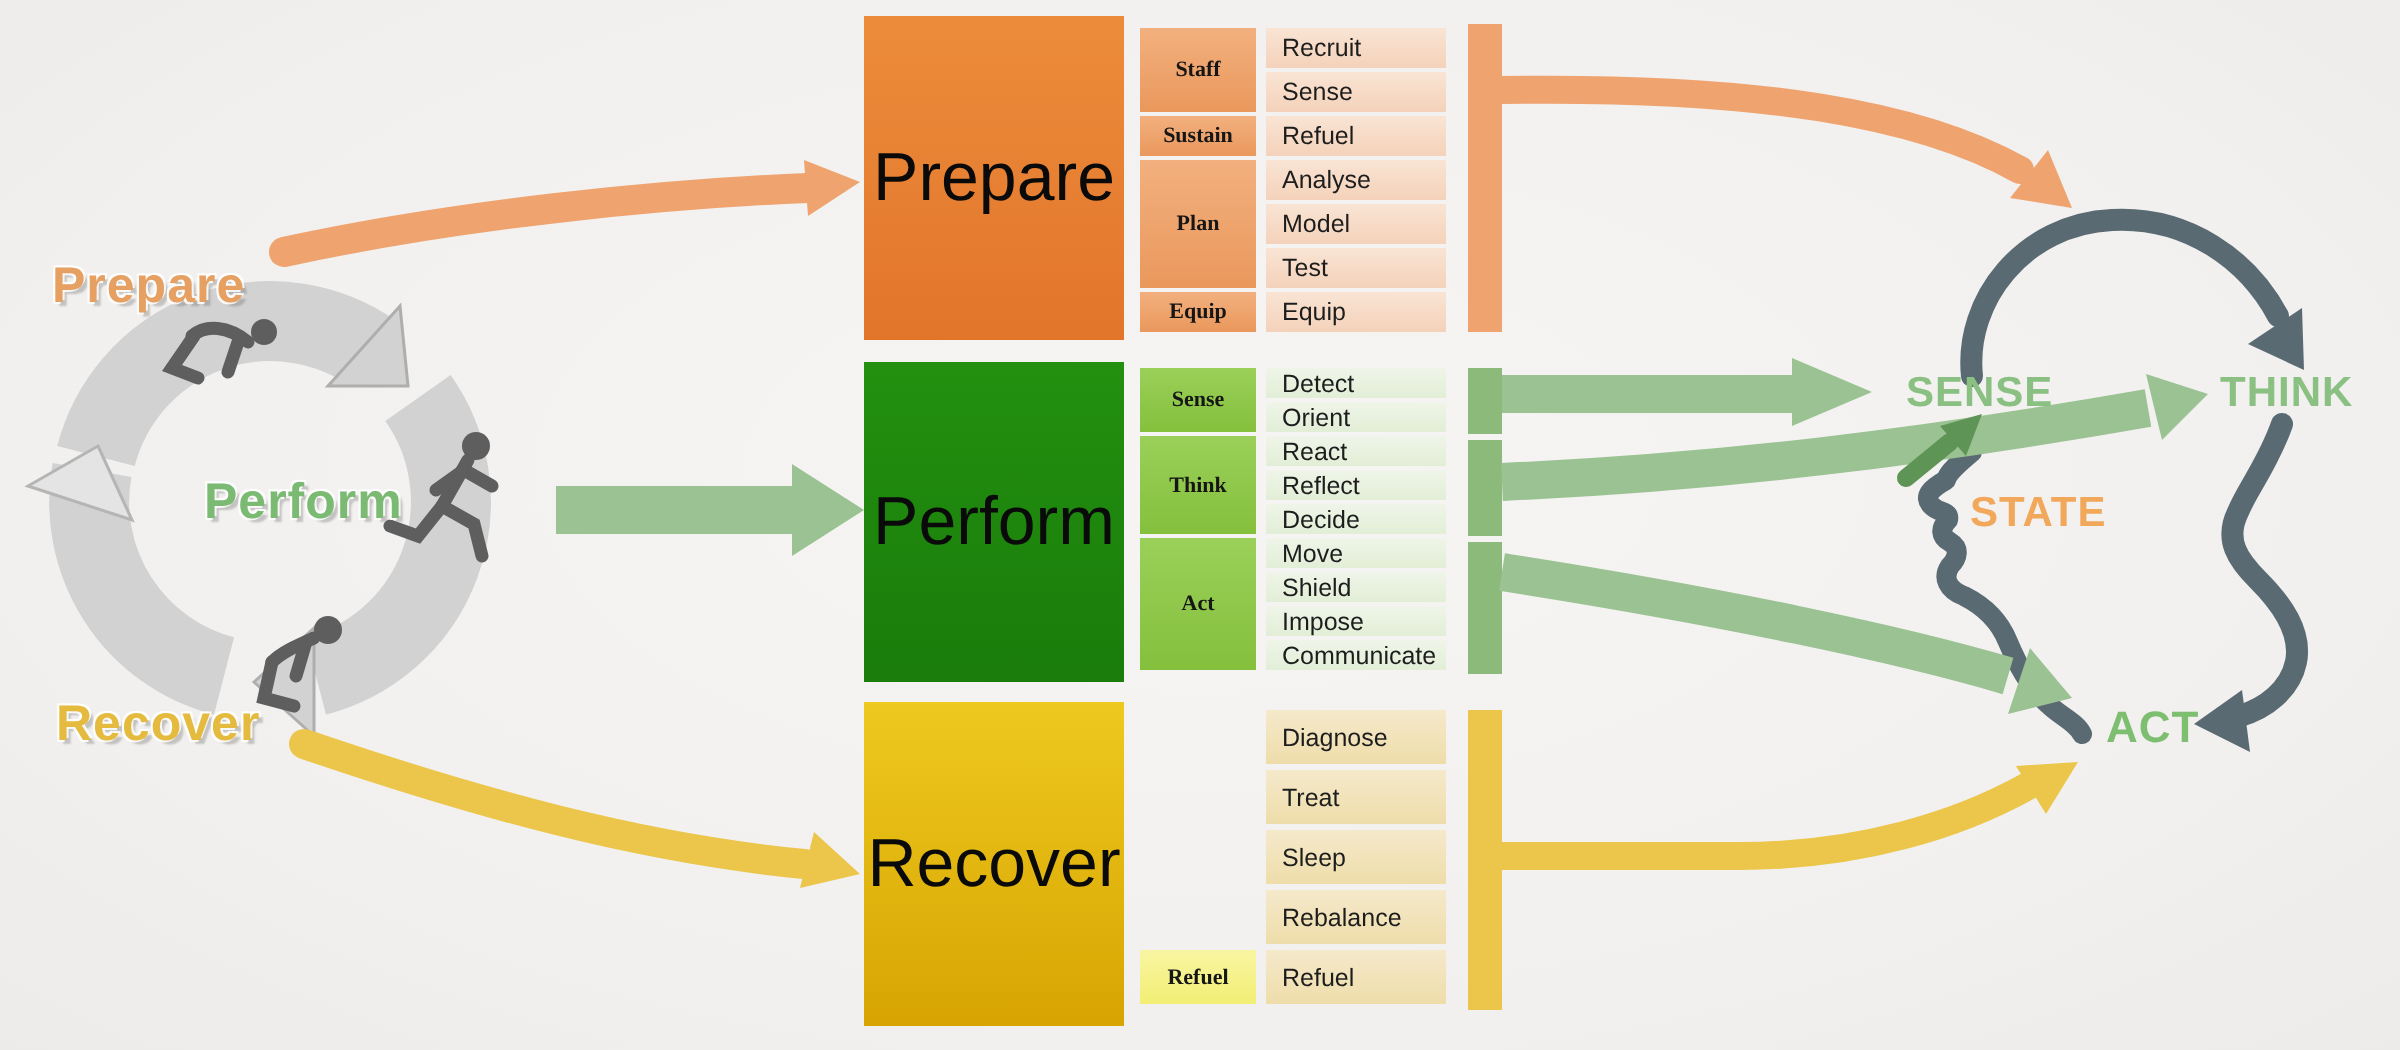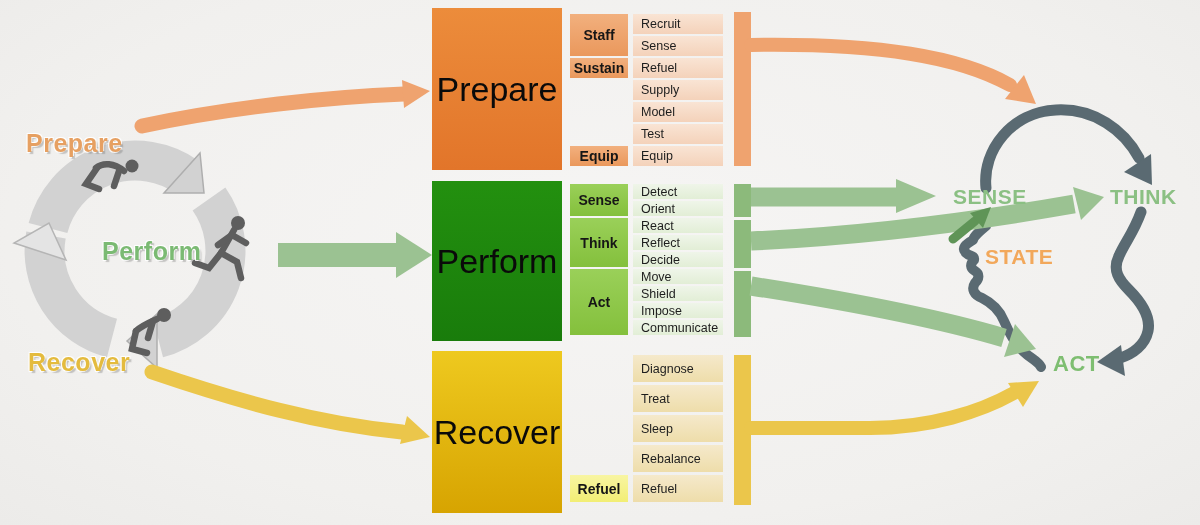--- a/index.html
+++ b/index.html
@@ -13,21 +13,21 @@
   #box-prepare{top:8px;height:162px;background:linear-gradient(180deg,#ec8c3b,#e2752a);}
   #box-perform{top:181px;height:160px;background:linear-gradient(180deg,#23900f,#197c0b);}
   #box-recover{top:351px;height:162px;background:linear-gradient(180deg,#eec91f,#d7a401);}
 
   
   .tbl{position:absolute;left:570px;display:grid;grid-template-columns:58px 90px;}
   .tbl-prepare{top:14px;grid-template-rows:repeat(7,20px);gap:2px 5px;}
   .tbl-perform{top:184px;grid-template-rows:repeat(9,15px);gap:2px 5px;}
   .tbl-recover{top:355px;grid-template-rows:repeat(5,27px);gap:3px 5px;}
   .cat{grid-column:1;display:flex;align-items:center;justify-content:center;
-       font-weight:bold;font-size:14px;color:#161616;}
+       font-weight:bold;font-size:11px;color:#161616;font-family:Liberation Serif, serif;}
   .item{grid-column:2;display:flex;align-items:center;padding-left:8px;
         font-size:12.5px;color:#1d1d1d;}
   .cat-p{background:linear-gradient(#f2b07e,#ea985c);}
   .item-p{background:linear-gradient(#f9e4d4,#f4d2ba);}
   .cat-g{background:linear-gradient(#9ad059,#84c03c);}
   .item-g{background:linear-gradient(#eff5e9,#e2eed6);}
   .cat-y{background:linear-gradient(#f8f5a2,#f2ee74);}
   .item-y{background:linear-gradient(#f5e9cb,#eeddaa);}
 
   
@@ -129,25 +129,26 @@
   <div class="cyc-label" id="lbl-cyc-perform">Perform</div>
   <div class="cyc-label" id="lbl-cyc-recover">Recover</div>
 
   <div class="bigbox" id="box-prepare">Prepare</div>
   <div class="bigbox" id="box-perform">Perform</div>
   <div class="bigbox" id="box-recover">Recover</div>
 
   <div class="tbl tbl-prepare">
     <div class="cat cat-p" style="grid-row:1/3">Staff</div>
     <div class="cat cat-p" style="grid-row:3/4">Sustain</div>
+    <div class="cat cat-p" style="grid-row:4/7">Plan</div>
     <div class="cat cat-p" style="grid-row:7/8">Equip</div>
     <div class="item item-p" style="grid-row:1">Recruit</div>
     <div class="item item-p" style="grid-row:2">Sense</div>
     <div class="item item-p" style="grid-row:3">Refuel</div>
-    <div class="item item-p" style="grid-row:4">Supply</div>
+    <div class="item item-p" style="grid-row:4">Analyse</div>
     <div class="item item-p" style="grid-row:5">Model</div>
     <div class="item item-p" style="grid-row:6">Test</div>
     <div class="item item-p" style="grid-row:7">Equip</div>
   </div>
 
   <div class="tbl tbl-perform">
     <div class="cat cat-g" style="grid-row:1/3">Sense</div>
     <div class="cat cat-g" style="grid-row:3/6">Think</div>
     <div class="cat cat-g" style="grid-row:6/10">Act</div>
     <div class="item item-g" style="grid-row:1">Detect</div>

